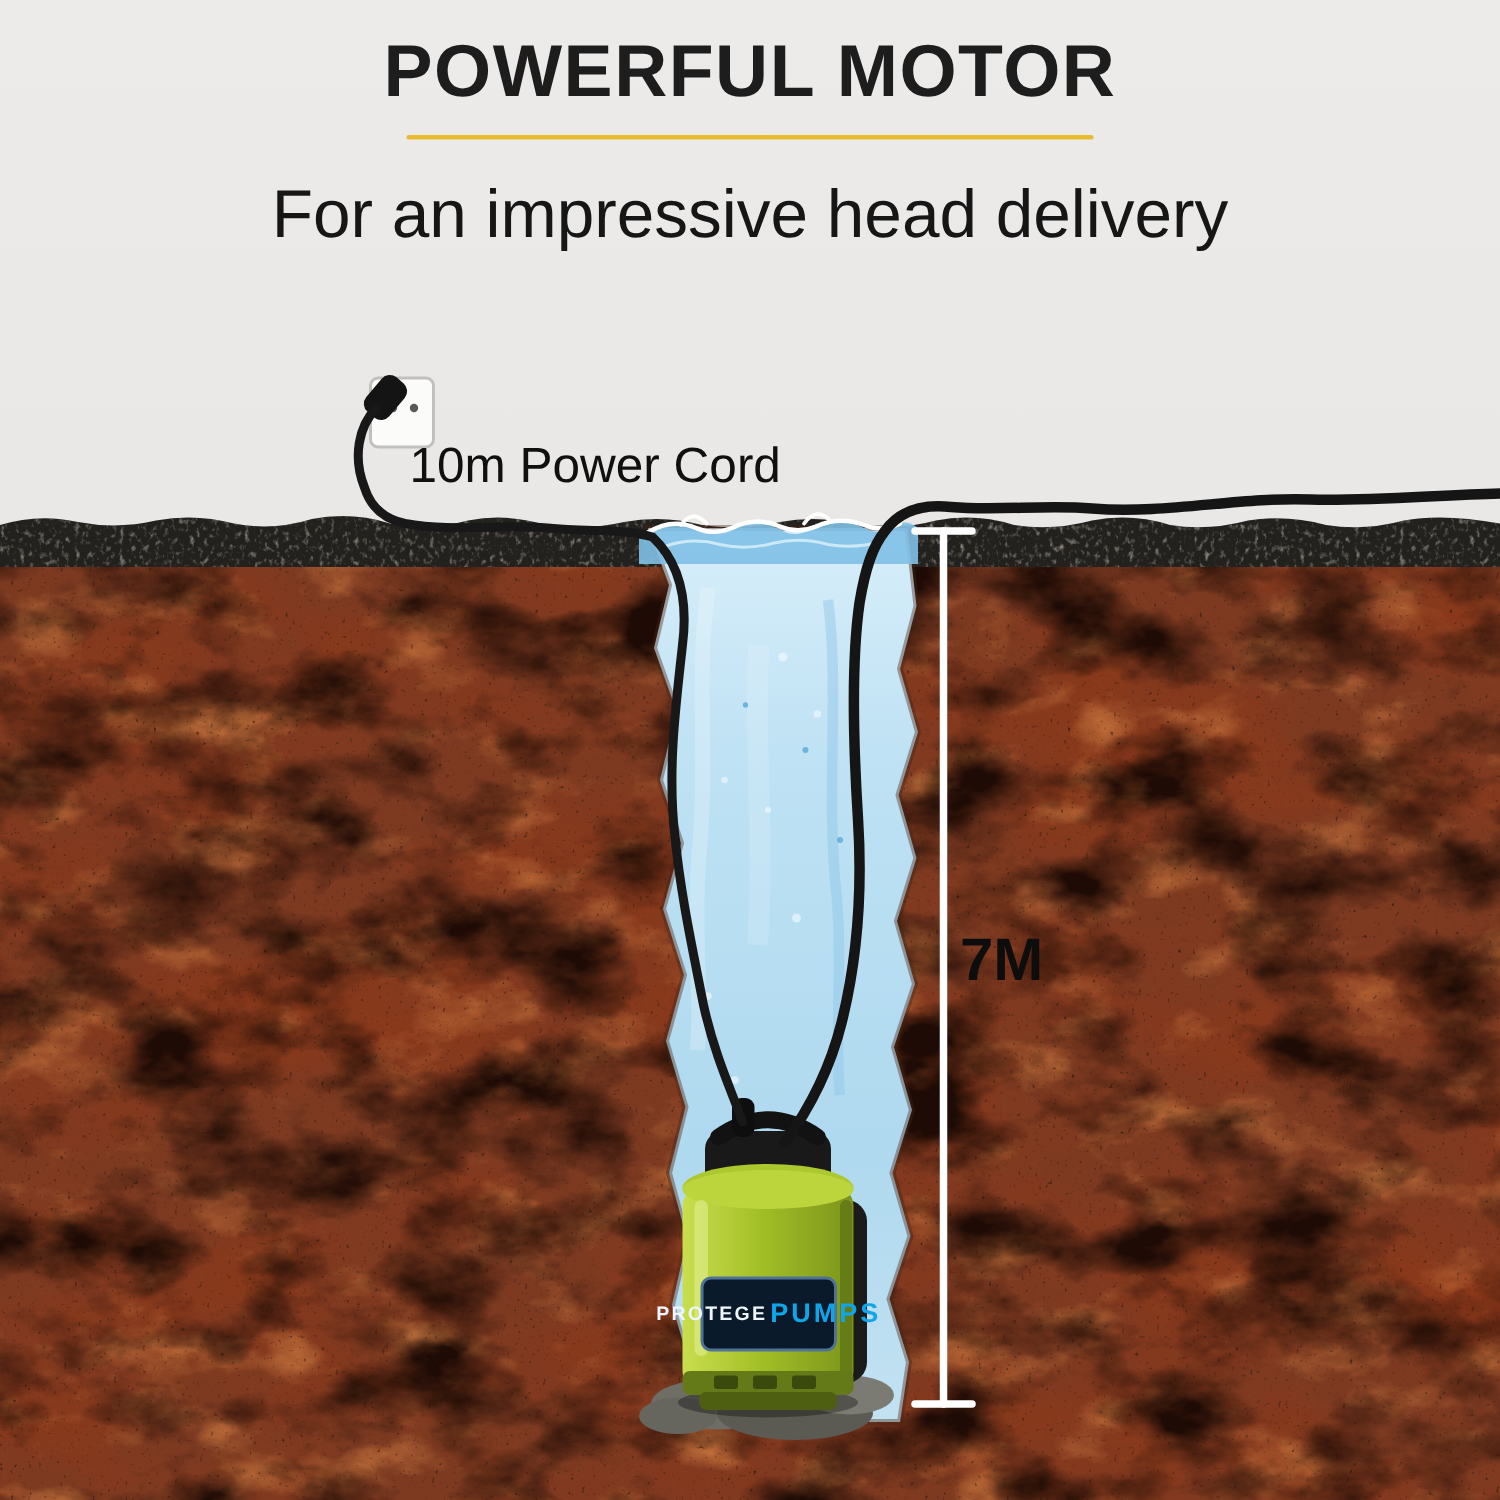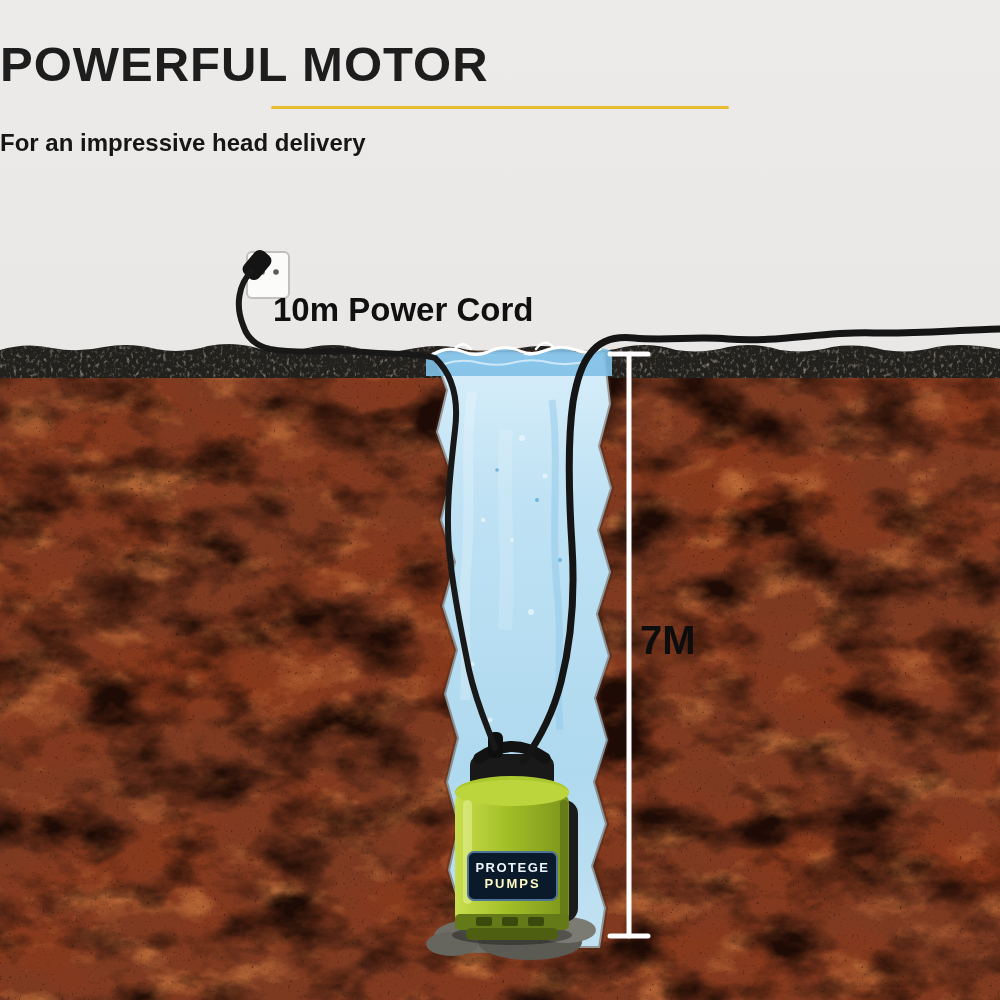--- a/index.html
+++ b/index.html
@@ -1,31 +1,31 @@
 <!DOCTYPE html>
 <html><head>
 <meta charset="utf-8">
 <style>
   * { margin:0; padding:0; box-sizing:border-box; }
   html,body { width:1000px; height:1000px; }
   body { font-family:"Liberation Sans","DejaVu Sans",sans-serif; }
   .canvas { position:relative; width:1000px; height:1000px; overflow:hidden;
             background:linear-gradient(180deg,#ecebe9 0%,#e7e6e4 55%,#e2e1df 100%); }
   .scene  { position:absolute; left:0; top:0; z-index:1; }
-  .header { position:absolute; top:0; left:0; width:100%; padding-top:38px; z-index:2; }
+  .header { position:absolute; top:0; left:0; width:100%; text-align:center; padding-top:22px; z-index:2; }
   .title  { font-size:49px; font-weight:800; letter-spacing:1px; color:#1d1d1d; line-height:1.1; }
   .underline { width:458px; height:3px; background:#e9bb2e; margin:14px auto 16px; border-radius:2px; }
-  .sub    { font-size:24px; color:#161616; line-height:1.5; font-weight:700; }
-  .cord-label  { position:absolute; left:273px; top:291px; font-size:33px; font-weight:700; color:#101010; z-index:3; }
+  .sub    { font-size:45px; color:#161616; line-height:1.5; font-weight:400; }
+  .cord-label  { position:absolute; left:273px; top:291px; font-size:33px; font-weight:400; color:#101010; z-index:3; }
   .depth-label { position:absolute; left:640px; top:618px; font-size:40px; font-weight:700; color:#0d0d0d; z-index:3; }
   .brand-plate { position:absolute; left:467px; top:851px; width:91px; height:50px;
                  background:#0b1a2b; border:2px solid #4f7396; border-radius:7px;
-                 display:flex; flex-direction:column; align-items:center; justify-content:center; gap:2px; z-index:3; }
+                 display:flex; flex-direction:row; align-items:center; justify-content:center; gap:2px; z-index:3; }
   .brand-plate .b1 { color:#eef6fd; font-size:13px; font-weight:700; letter-spacing:1.5px; line-height:1.1; }
-  .brand-plate .b2 { color:#fef9c3; font-size:13px; font-weight:700; letter-spacing:2px; line-height:1.1; }
+  .brand-plate .b2 { color:#0ea5e9; font-size:18px; font-weight:700; letter-spacing:2px; line-height:1.1; }
 </style>
 </head>
 <body>
 
 <div class="canvas">
 
   <svg class="scene" width="1000" height="1000" viewBox="0 0 1000 1000">
     <defs>
       <linearGradient id="waterGrad" x1="0" y1="0" x2="0" y2="1">
         <stop offset="0" stop-color="#d8eefa"></stop>

